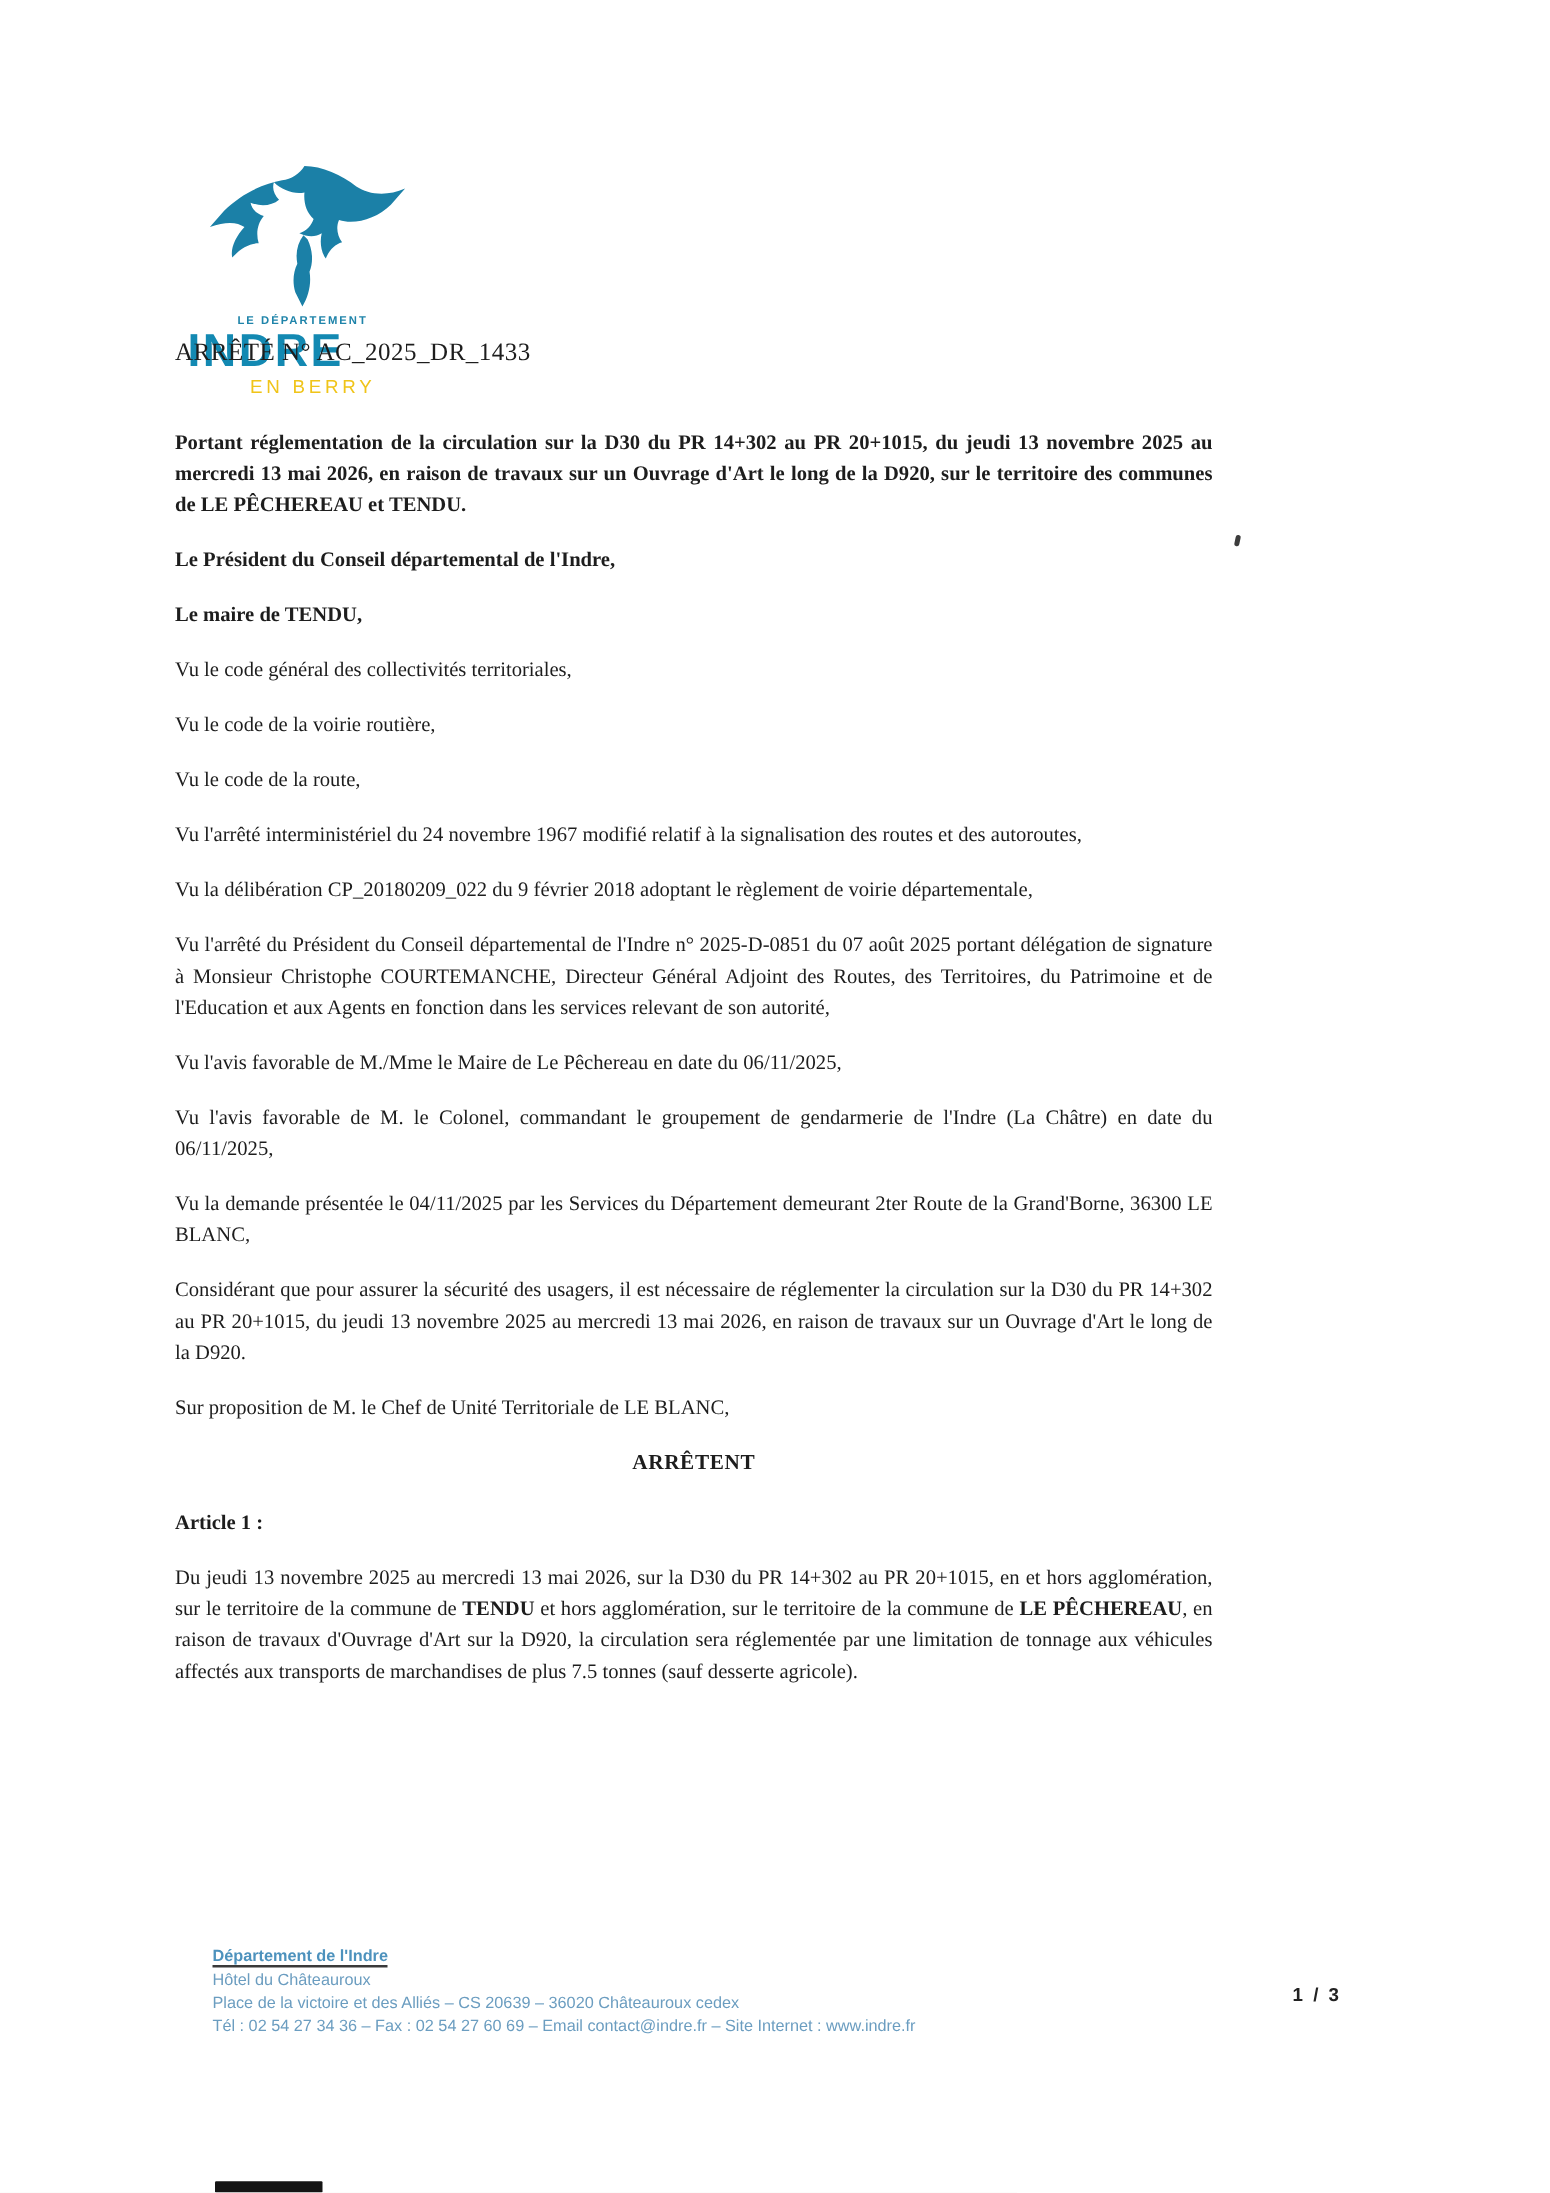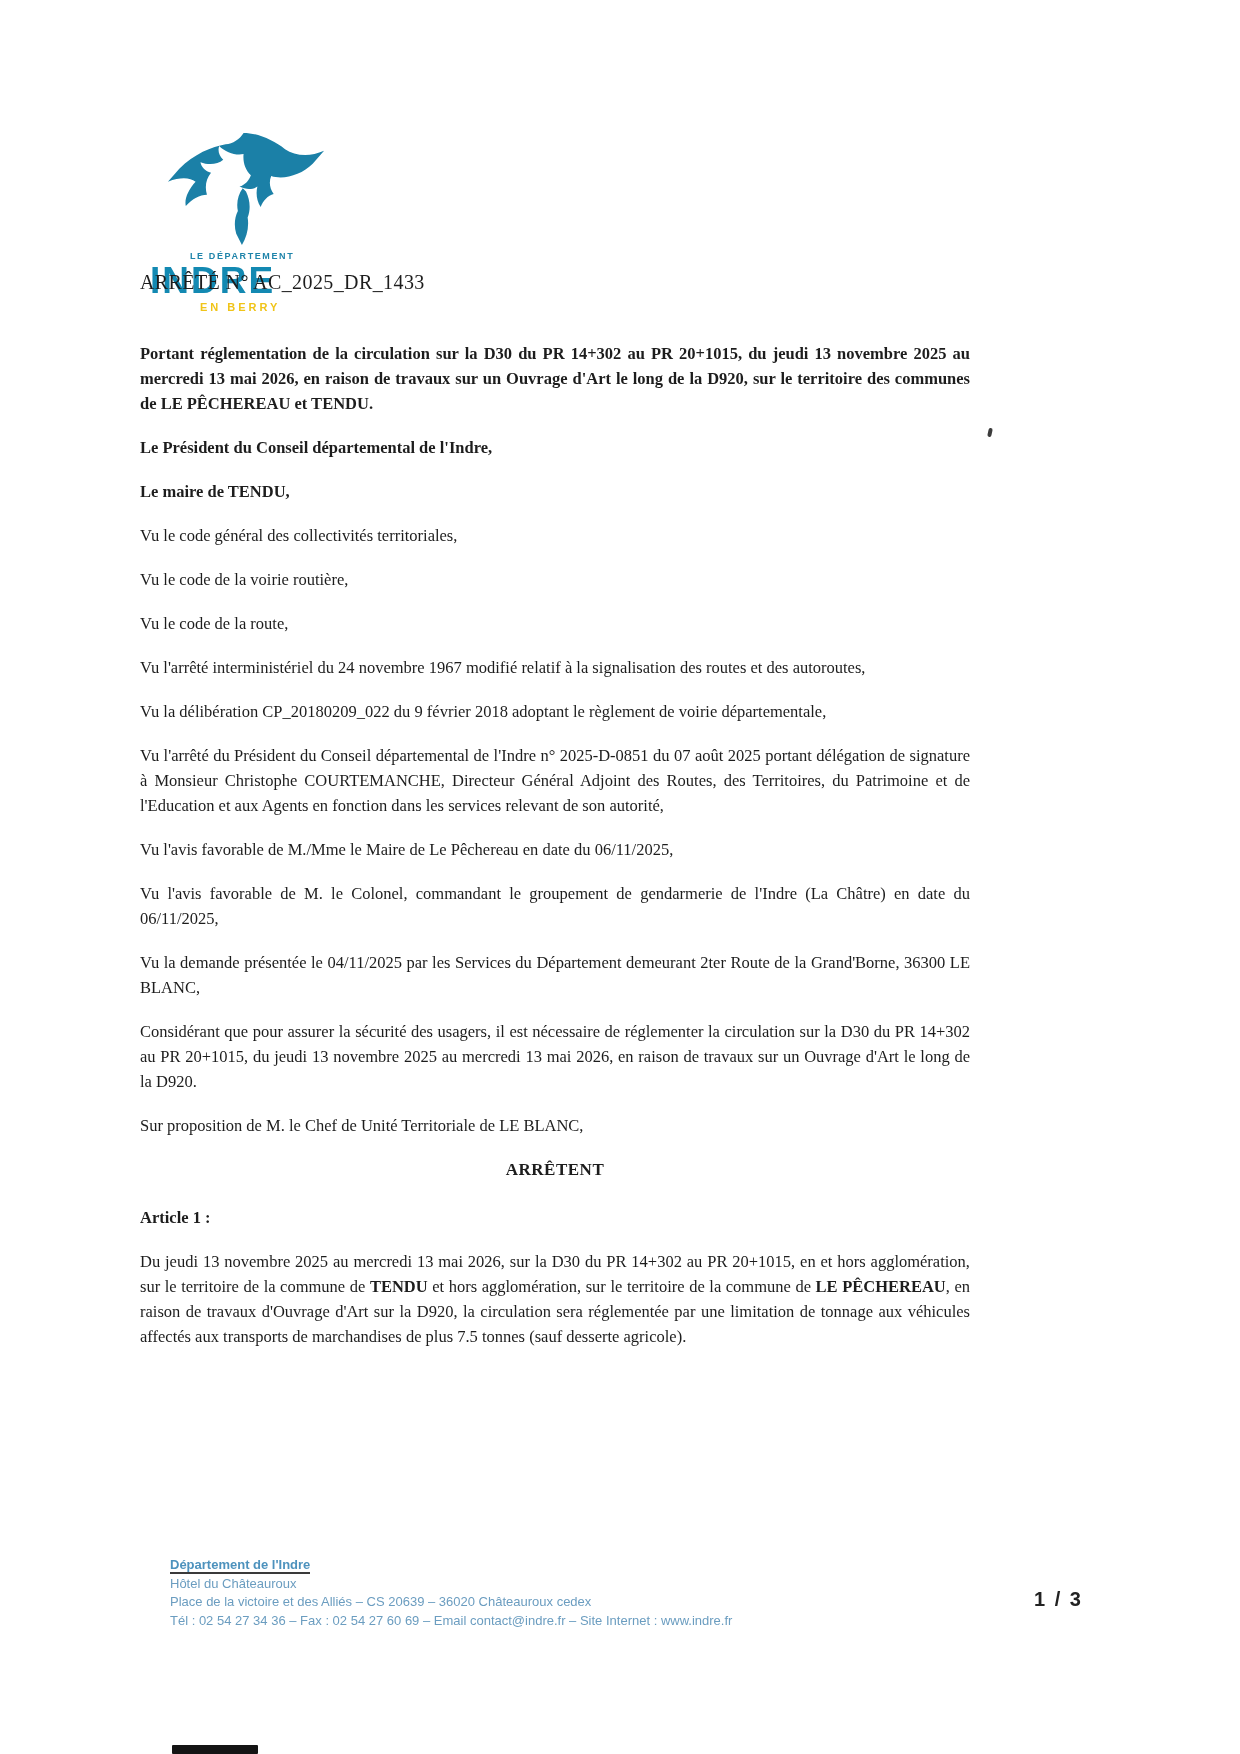--- a/index.html
+++ b/index.html
@@ -28,21 +28,21 @@
     font-size:9px;font-weight:bold;letter-spacing:1.6px;
     color:#1f84aa;
   }
   .logo .dept-name{
     margin-left:2px;margin-top:1px;
     font-size:37px;font-weight:bold;letter-spacing:2px;
     color:#1389b2;line-height:1.0;
   }
   .logo .dept-region{
     margin-left:52px;margin-top:2px;
-    font-size:11px;font-weight:bold;letter-spacing:3px;
+    font-size:15px;font-weight:normal;letter-spacing:3px;
     color:#f0c419;
   }
 
   
   .doc{
     position:absolute;left:140px;top:270px;width:830px;
     font-size:16.5px;line-height:25px;
   }
   .doc-title{
     font-size:20px;font-weight:normal;letter-spacing:.4px;
@@ -67,21 +67,21 @@
     margin-left:28px;
   }
   .footer .org{
     font-weight:bold;color:#4d92bd;
     border-bottom:2px solid #3a3a3a;
     display:inline-block;line-height:15px;
   }
   .page-number{
     position:absolute;left:1034px;top:1588px;
     font-family:"Liberation Sans","DejaVu Sans",sans-serif;
-    font-size:20px;font-weight:bold;letter-spacing:2px;color:#222;
+    font-size:15px;font-weight:bold;letter-spacing:2px;color:#222;
   }
 
   
   .scan-bar{
     position:absolute;left:172px;top:1745px;width:86px;height:9px;
     background:#141414;border-radius:1px;
   }
   .scan-speck{
     position:absolute;left:988px;top:428px;width:4px;height:9px;
     background:#3c3c3c;border-radius:2px;transform:rotate(12deg);

